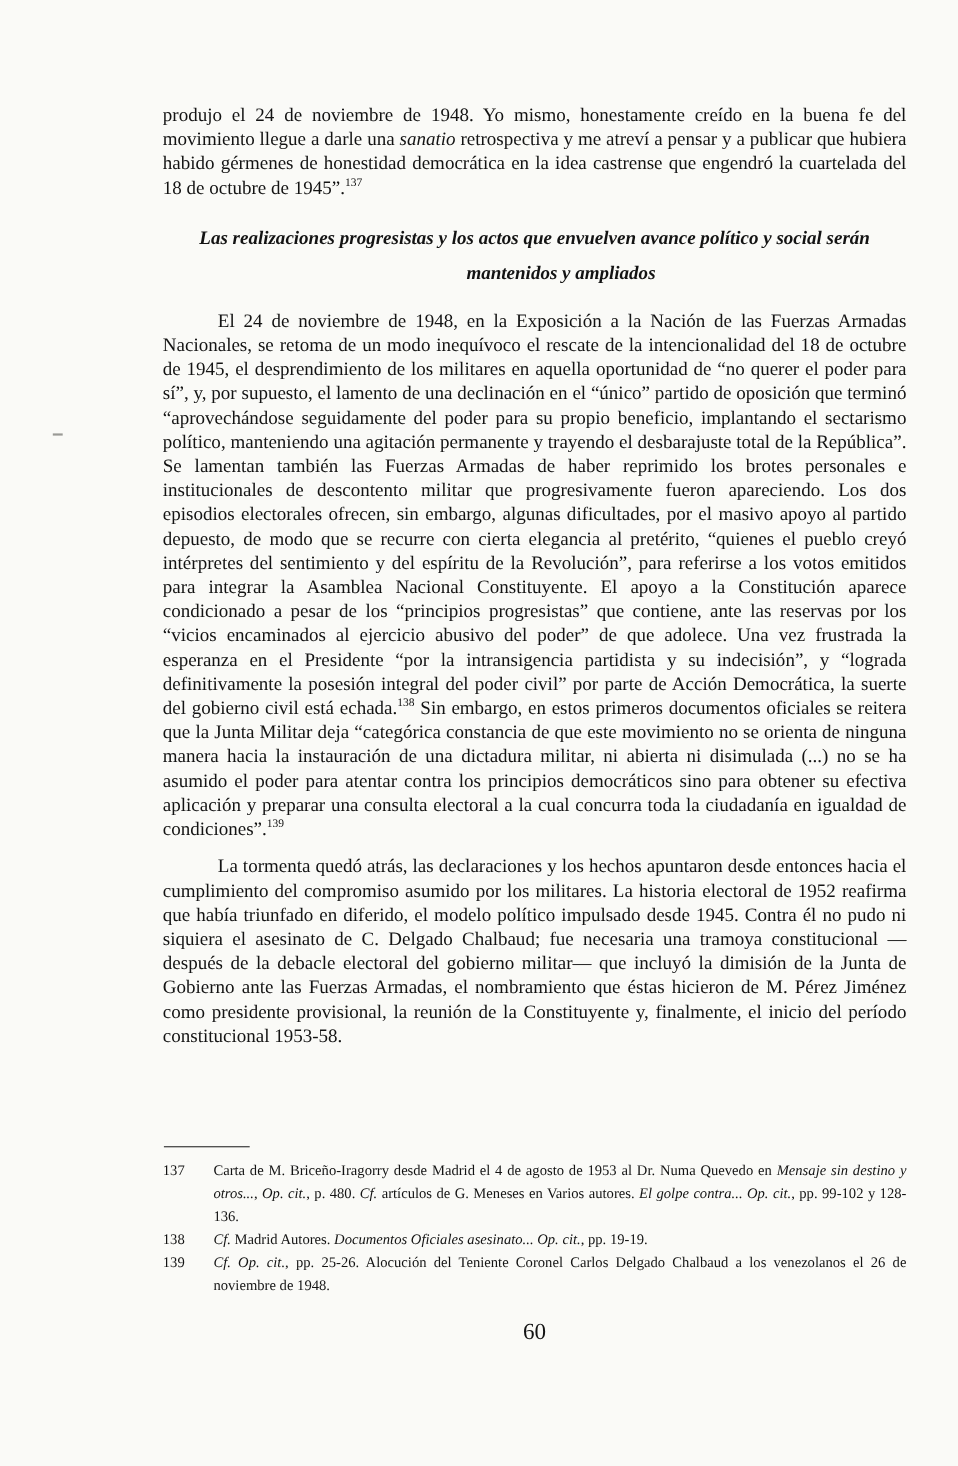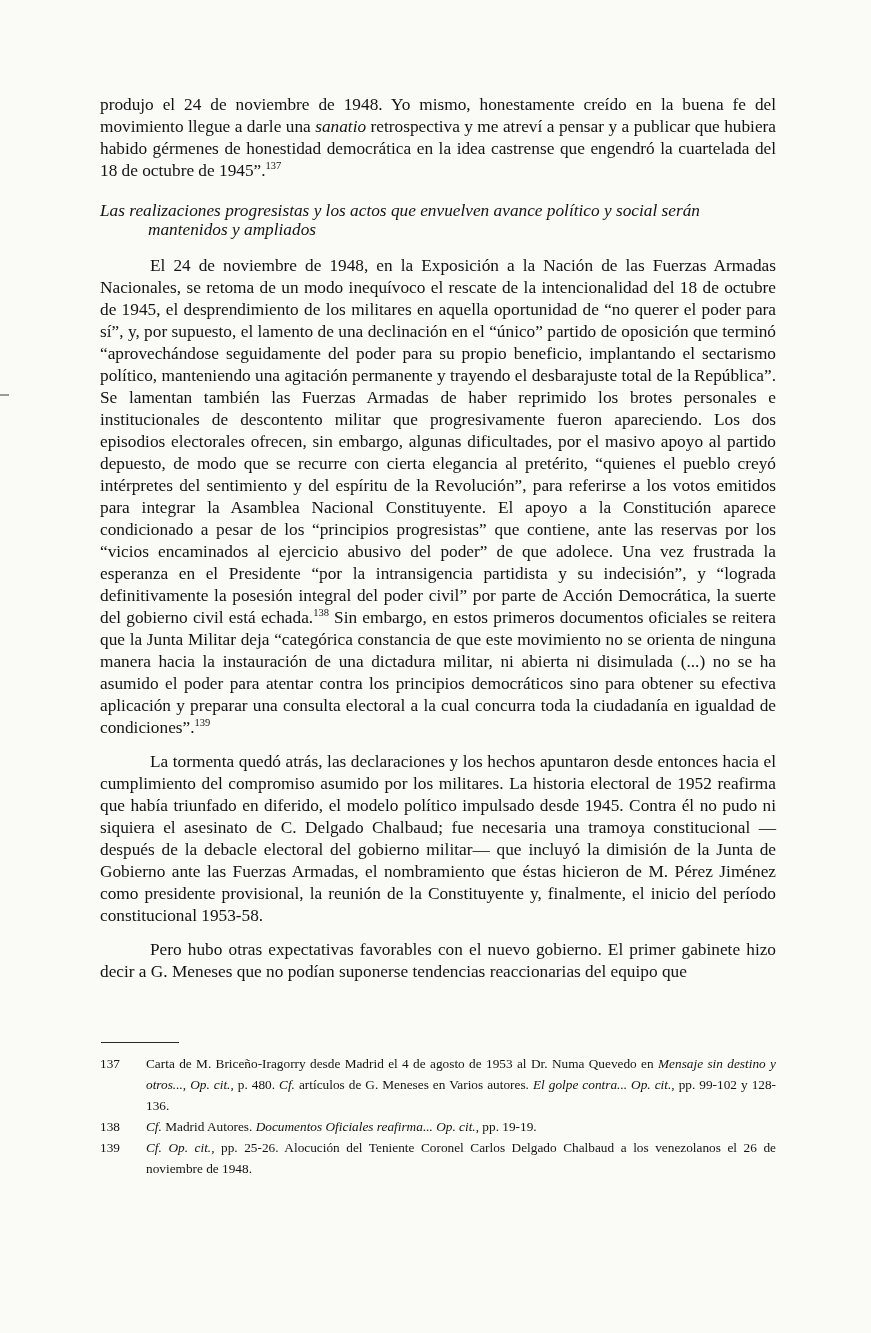--- a/index.html
+++ b/index.html
@@ -4,34 +4,35 @@
 <style>
   html, body { margin: 0; padding: 0; }
   body {
     width: 871px; height: 1333px;
     background: #fafaf7;
     font-family: "Liberation Serif", "DejaVu Serif", serif;
     color: #131313;
     position: relative;
     overflow: hidden;
   }
-  .page { position: absolute; inset: 0; }
+  .page { position: absolute; inset: 0; margin-left: 48px; }
   .main-text {
     position: absolute; left: 100px; top: 94px; width: 676px;
     font-size: 17.3px; line-height: 22px; text-align: justify;
   }
   p.para { margin: 0 0 12px 0; }
   p.para.no-indent { text-indent: 0; }
   p.para.indent { text-indent: 50px; }
   .section-heading {
     font-style: italic;
     margin: 19px 0 16px 0;
     padding-left: 48px; text-indent: -48px;
-    line-height: 19px;
-    text-align: left;
+    line-height: 32px;
+    text-align: center;
+    font-weight: bold;
   }
   .it { font-style: italic; }
   sup.fn-ref {
     font-size: 10.5px; line-height: 0; vertical-align: super; letter-spacing: 0;
   }
   .footnotes {
     position: absolute; left: 100px; top: 1042px; width: 676px;
     font-size: 13.3px; line-height: 21px;
   }
   .fn-rule {
@@ -61,37 +62,37 @@
   <div class="main-text">
 
     <p class="para no-indent"><span>produjo el 24 de noviembre de 1948. Yo mismo, honestamente creído en la buena fe del movimiento llegue a darle una </span><span class="it">sanatio</span><span> retrospectiva y me atreví a pensar y a publicar que hubiera habido gérmenes de honestidad democrática en la idea castrense que engendró la cuartelada del 18 de octubre de 1945”.</span><sup class="fn-ref">137</sup></p>
 
     <p class="section-heading">Las realizaciones progresistas y los actos que envuelven  avance político y social serán mantenidos y ampliados</p>
 
     <p class="para indent"><span>El 24 de noviembre de 1948, en la Exposición a la Nación de las Fuerzas Armadas Nacionales, se retoma de un modo inequívoco el rescate de la intencionalidad del 18 de octubre de 1945, el desprendimiento de los militares en aquella oportunidad de “no querer el poder para sí”, y, por supuesto, el lamento de una declinación en el “único” partido de oposición que terminó “aprovechándose seguidamente del poder para su propio beneficio, implantando el sectarismo político, manteniendo una agitación permanente y trayendo el desbarajuste total de la República”. Se lamentan también las Fuerzas Armadas de haber reprimido los brotes personales e institucionales de descontento militar que progresivamente fueron apareciendo. Los dos episodios electorales ofrecen, sin embargo, algunas dificultades, por el masivo apoyo al partido depuesto, de modo que se recurre con cierta elegancia al pretérito, “quienes el pueblo creyó intérpretes del sentimiento y del espíritu de la Revolución”, para referirse a los votos emitidos para integrar la Asamblea Nacional Constituyente. El apoyo a la Constitución aparece condicionado a pesar de los “principios progresistas” que contiene, ante las reservas por los “vicios encaminados al ejercicio abusivo del poder” de que adolece. Una vez frustrada la esperanza en el Presidente “por la intransigencia partidista y su indecisión”, y “lograda definitivamente la posesión integral del poder civil” por parte de Acción Democrática, la suerte del gobierno civil está echada.</span><sup class="fn-ref">138</sup><span> Sin embargo, en estos primeros documentos oficiales se reitera que la Junta Militar deja “categórica constancia de que este movimiento no se orienta de ninguna manera hacia la instauración de una dictadura militar, ni abierta ni disimulada (...) no se ha asumido el poder para atentar contra los principios democráticos sino para obtener su efectiva aplicación y preparar una consulta electoral a la cual concurra toda la ciudadanía en igualdad de condiciones”.</span><sup class="fn-ref">139</sup></p>
 
     <p class="para indent">La tormenta quedó atrás, las declaraciones y los hechos apuntaron desde entonces hacia el cumplimiento del compromiso asumido por los militares. La historia electoral de 1952 reafirma que había triunfado en diferido, el modelo político impulsado desde 1945. Contra él no pudo ni siquiera el asesinato de C. Delgado Chalbaud; fue necesaria una tramoya constitucional —después de la debacle electoral del gobierno militar— que incluyó la dimisión de la Junta de Gobierno ante las Fuerzas Armadas, el nombramiento que éstas hicieron de M. Pérez Jiménez como presidente provisional, la reunión de la Constituyente y, finalmente, el inicio del período constitucional 1953-58.</p>
 
-    <p class="para indent">Pero hubo otras expectativas favorables con el nuevo gobierno. El primer gabinete hizo decir a G. Meneses que no podían suponerse tendencias reaccionarias del equipo que</p>
 
   </div>
 
   <div class="footnotes">
     <div class="fn-rule"></div>
 
     <div class="footnote">
       <div class="fn-num">137</div>
       <div class="fn-text"><span>Carta de M. Briceño-Iragorry desde Madrid el 4 de agosto de 1953 al Dr. Numa Quevedo en </span><span class="it">Mensaje sin destino y otros...</span><span>, </span><span class="it">Op. cit.</span><span>, p. 480. </span><span class="it">Cf.</span><span> artículos de G. Meneses en Varios autores. </span><span class="it">El golpe contra...</span><span> </span><span class="it">Op. cit.</span><span>, pp. 99-102 y 128-136.</span></div>
     </div>
 
     <div class="footnote">
       <div class="fn-num">138</div>
-      <div class="fn-text"><span class="it">Cf.</span><span>  Madrid Autores. </span><span class="it">Documentos Oficiales reafirma... Op. cit.</span><span>, pp. 19-19.</span></div>
+      <div class="fn-text"><span class="it">Cf.</span><span>  Madrid Autores. </span><span class="it">Documentos Oficiales asesinato... Op. cit.</span><span>, pp. 19-19.</span></div>
     </div>
 
     <div class="footnote">
       <div class="fn-num">139</div>
       <div class="fn-text"><span class="it">Cf. Op. cit.</span><span>, pp. 25-26. Alocución del Teniente Coronel Carlos Delgado Chalbaud a los venezolanos el 26 de noviembre de 1948.</span></div>
     </div>
   </div>
 
+  <div class="page-number">60</div>
 
 </div>
 
 </body></html>

